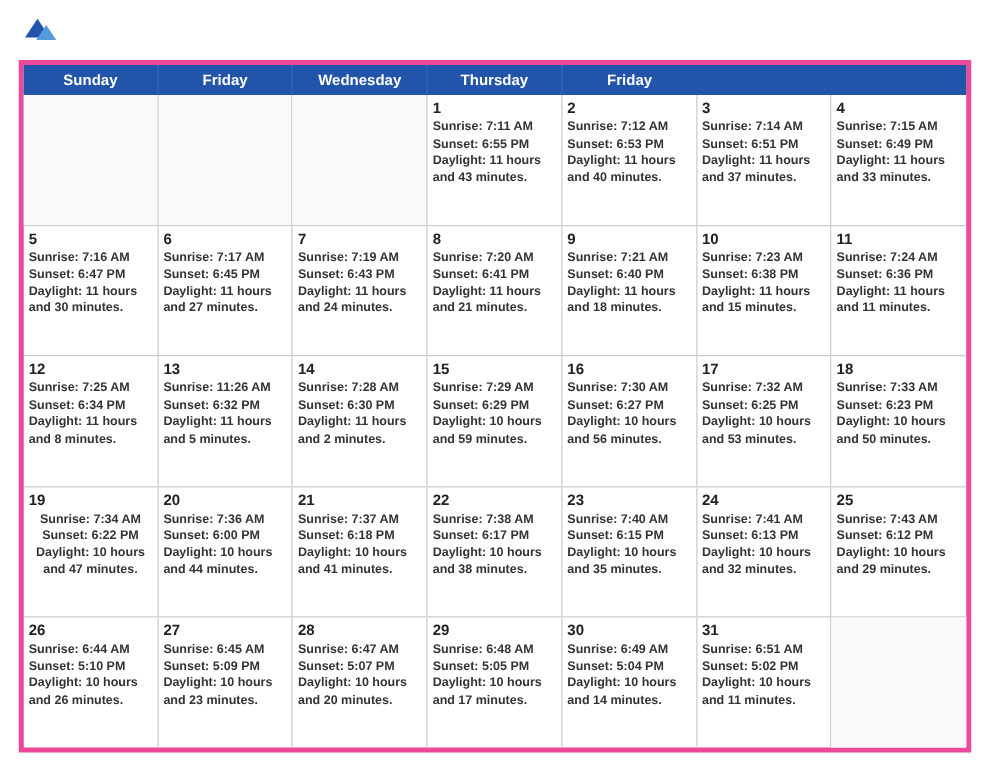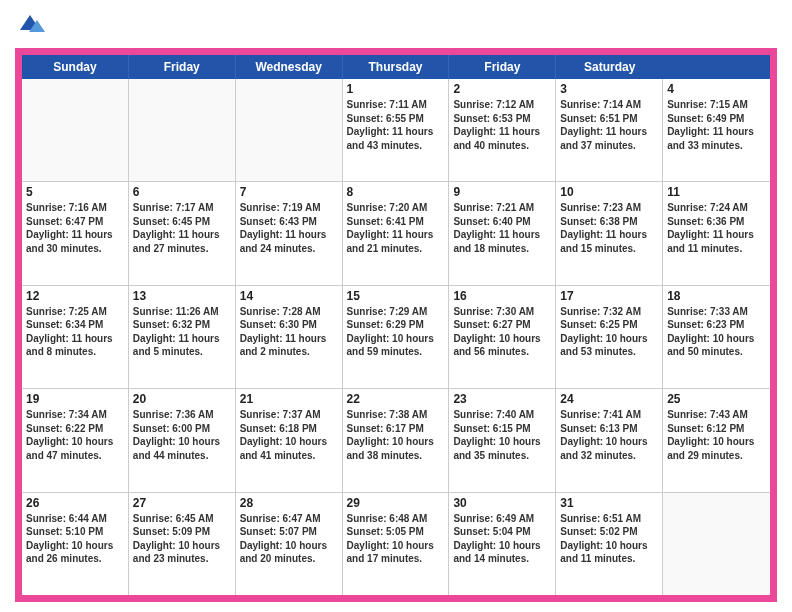--- a/index.html
+++ b/index.html
@@ -52,21 +52,21 @@
     }
     .location {
       font-size: 14px;
       color: #444;
       margin-top: 2px;
     }
     .calendar {
       flex: 1;
       display: flex;
       flex-direction: column;
-      border: 7px solid #ec4899;
+      border: 4px solid #ec4899;
     }
     .cal-header {
       display: grid;
       grid-template-columns: repeat(7, 1fr);
       background: #2255aa;
     }
     .cal-header-cell {
       color: #fff;
       font-size: 12px;
       font-weight: bold;
@@ -132,21 +132,20 @@
     </div>
   </div>
 
   <div class="calendar">
     <div class="cal-header">
     <div class="cal-header-cell">Sunday</div>
         <div class="cal-header-cell">Friday</div>
         <div class="cal-header-cell">Wednesday</div>
         <div class="cal-header-cell">Thursday</div>
         <div class="cal-header-cell">Friday</div>
-        <div class="cal-header-cell">Saturday</div>
       </div>
     <div class="cal-body">
     <div class="cal-row">
           <div class="cal-cell empty"></div>
           <div class="cal-cell empty"></div>
           <div class="cal-cell empty"></div>
           <div class="cal-cell">
             <div class="day-num">1</div>
             <div class="cell-info" style="white-space: pre-line;">Sunrise: 7:11 AM
 Sunset: 6:55 PM
@@ -273,21 +272,21 @@
             <div class="day-num">18</div>
             <div class="cell-info" style="white-space: pre-line;">Sunrise: 7:33 AM
 Sunset: 6:23 PM
 Daylight: 10 hours
 and 50 minutes.</div>
           </div>
         </div>
         <div class="cal-row">
           <div class="cal-cell">
             <div class="day-num">19</div>
-            <div class="cell-info" style="white-space: pre-line;">Sunrise: 7:34 AM
+            <div class="cell-info" style="white-space: pre-line; text-align: center;">Sunrise: 7:34 AM
 Sunset: 6:22 PM
 Daylight: 10 hours
 and 47 minutes.</div>
           </div>
           <div class="cal-cell">
             <div class="day-num">20</div>
             <div class="cell-info" style="white-space: pre-line;">Sunrise: 7:36 AM
 Sunset: 6:00 PM
 Daylight: 10 hours
 and 44 minutes.</div>

